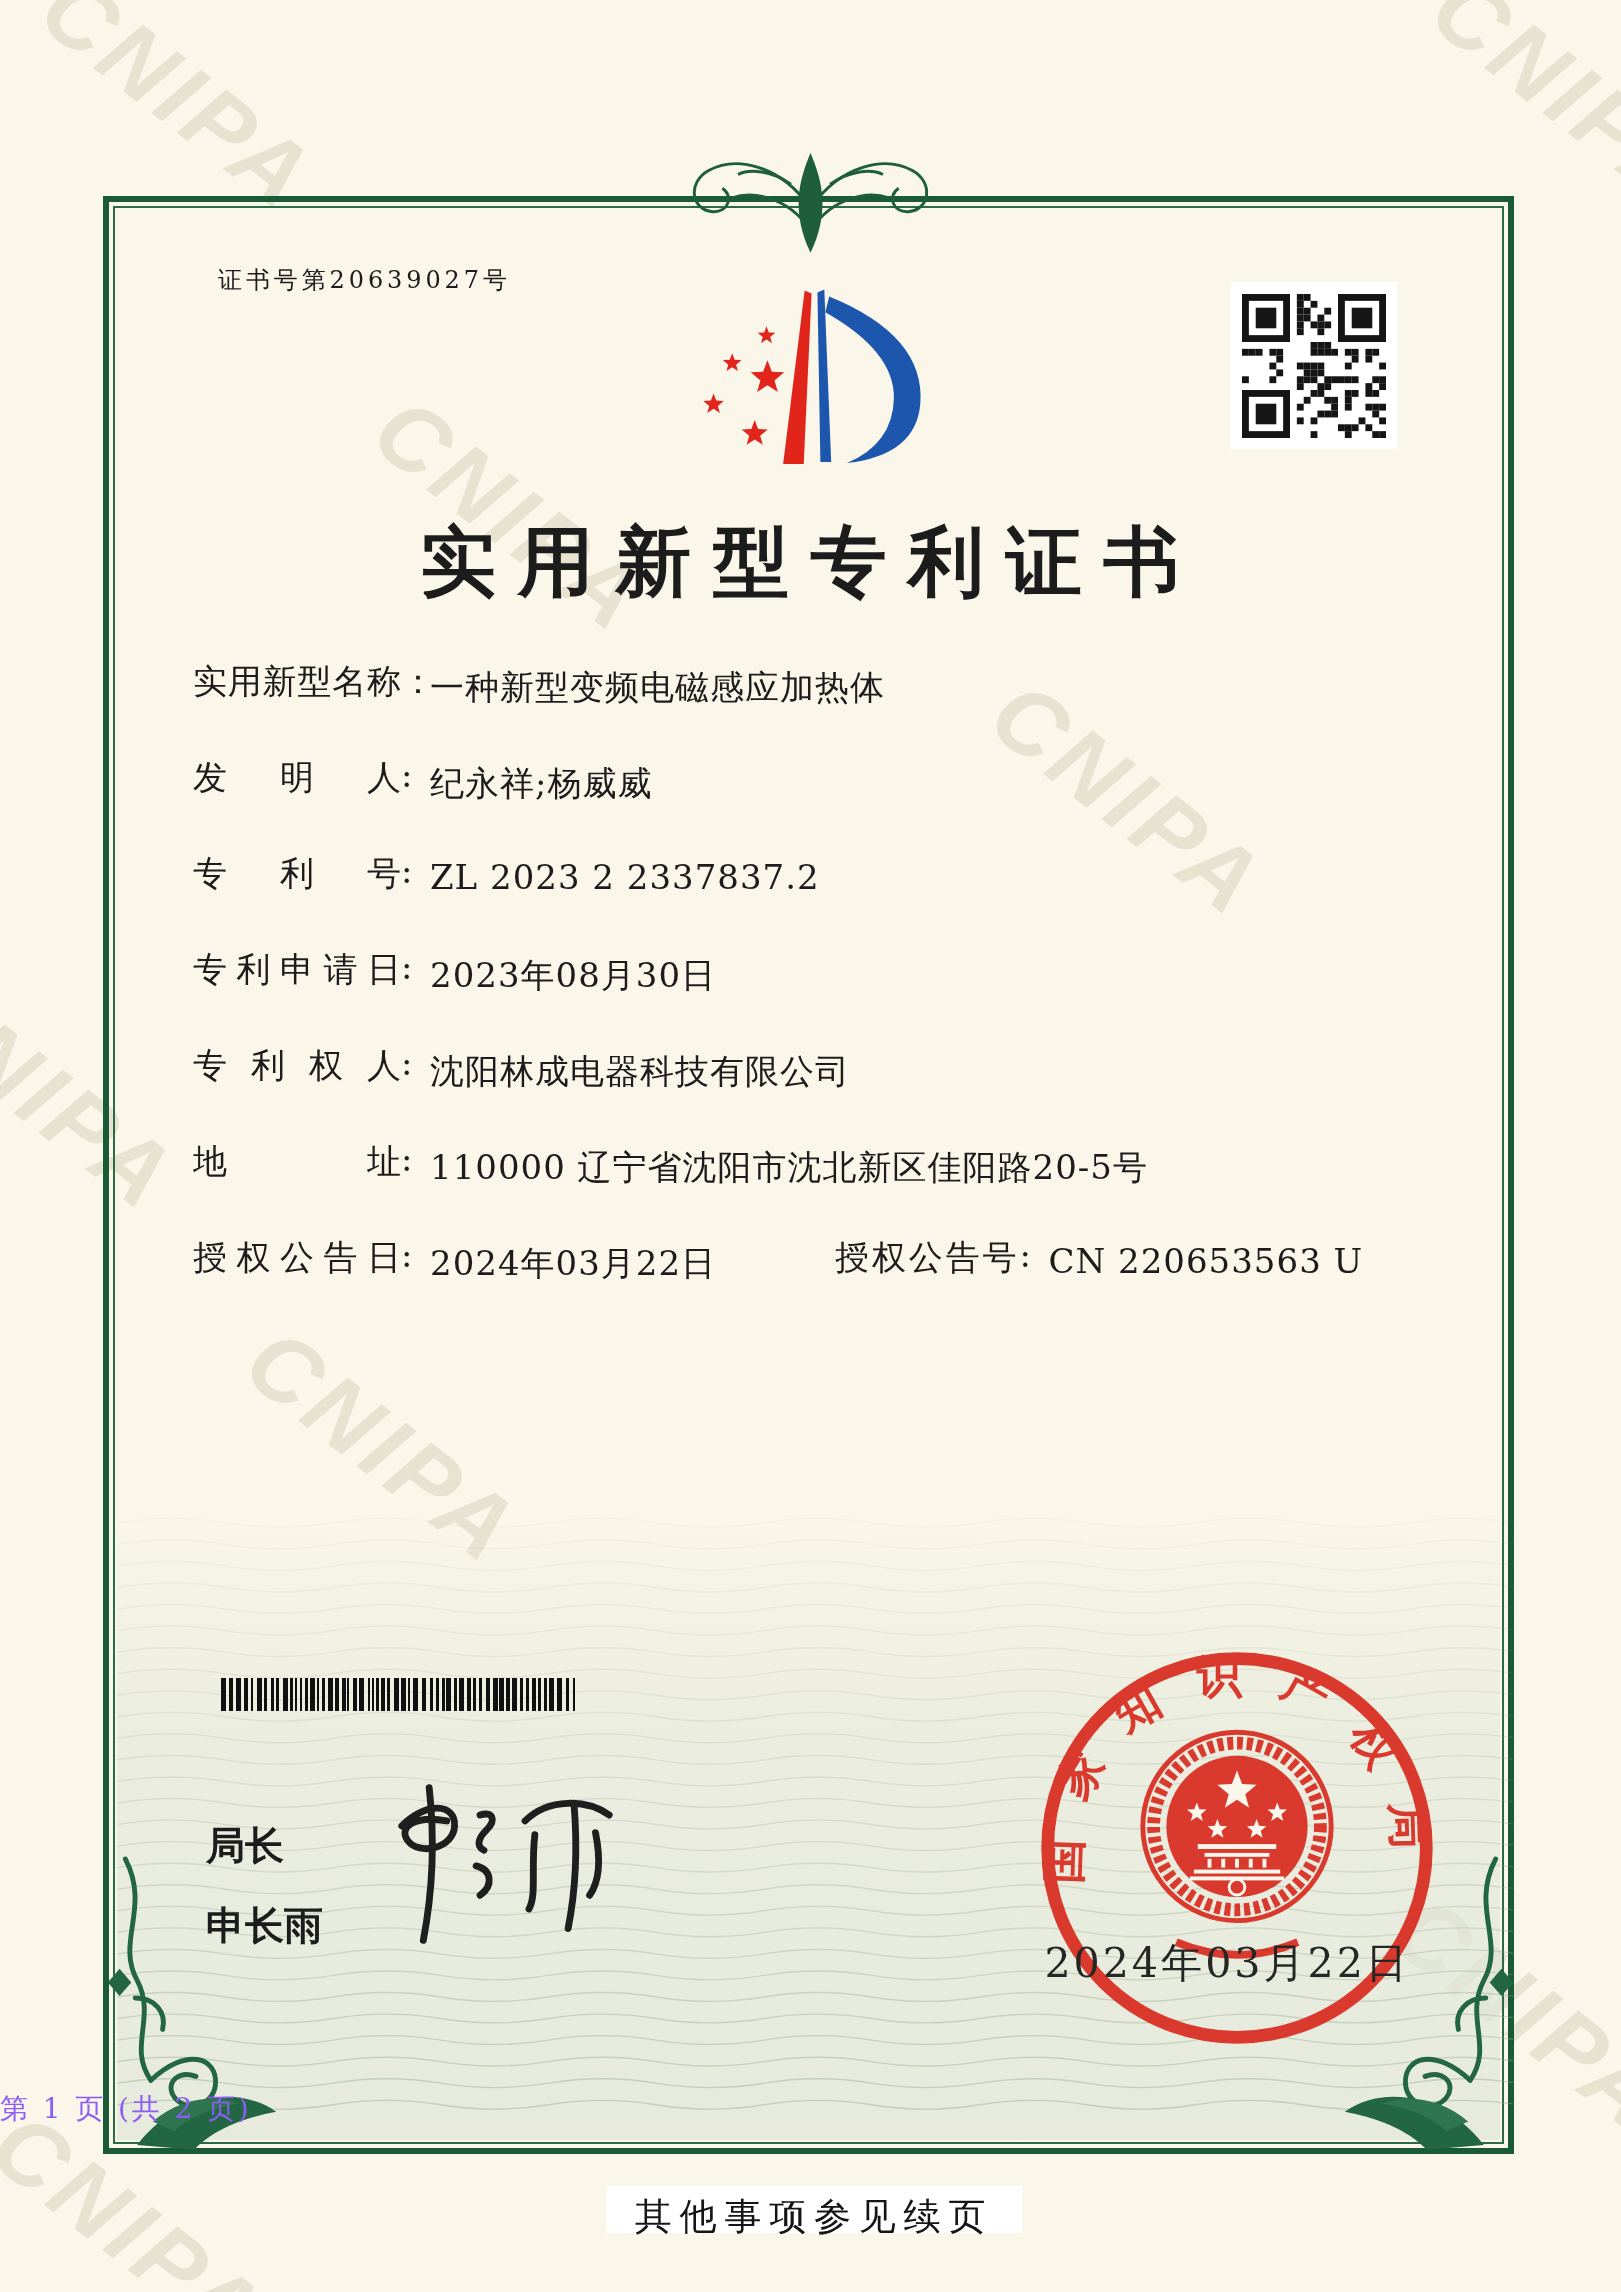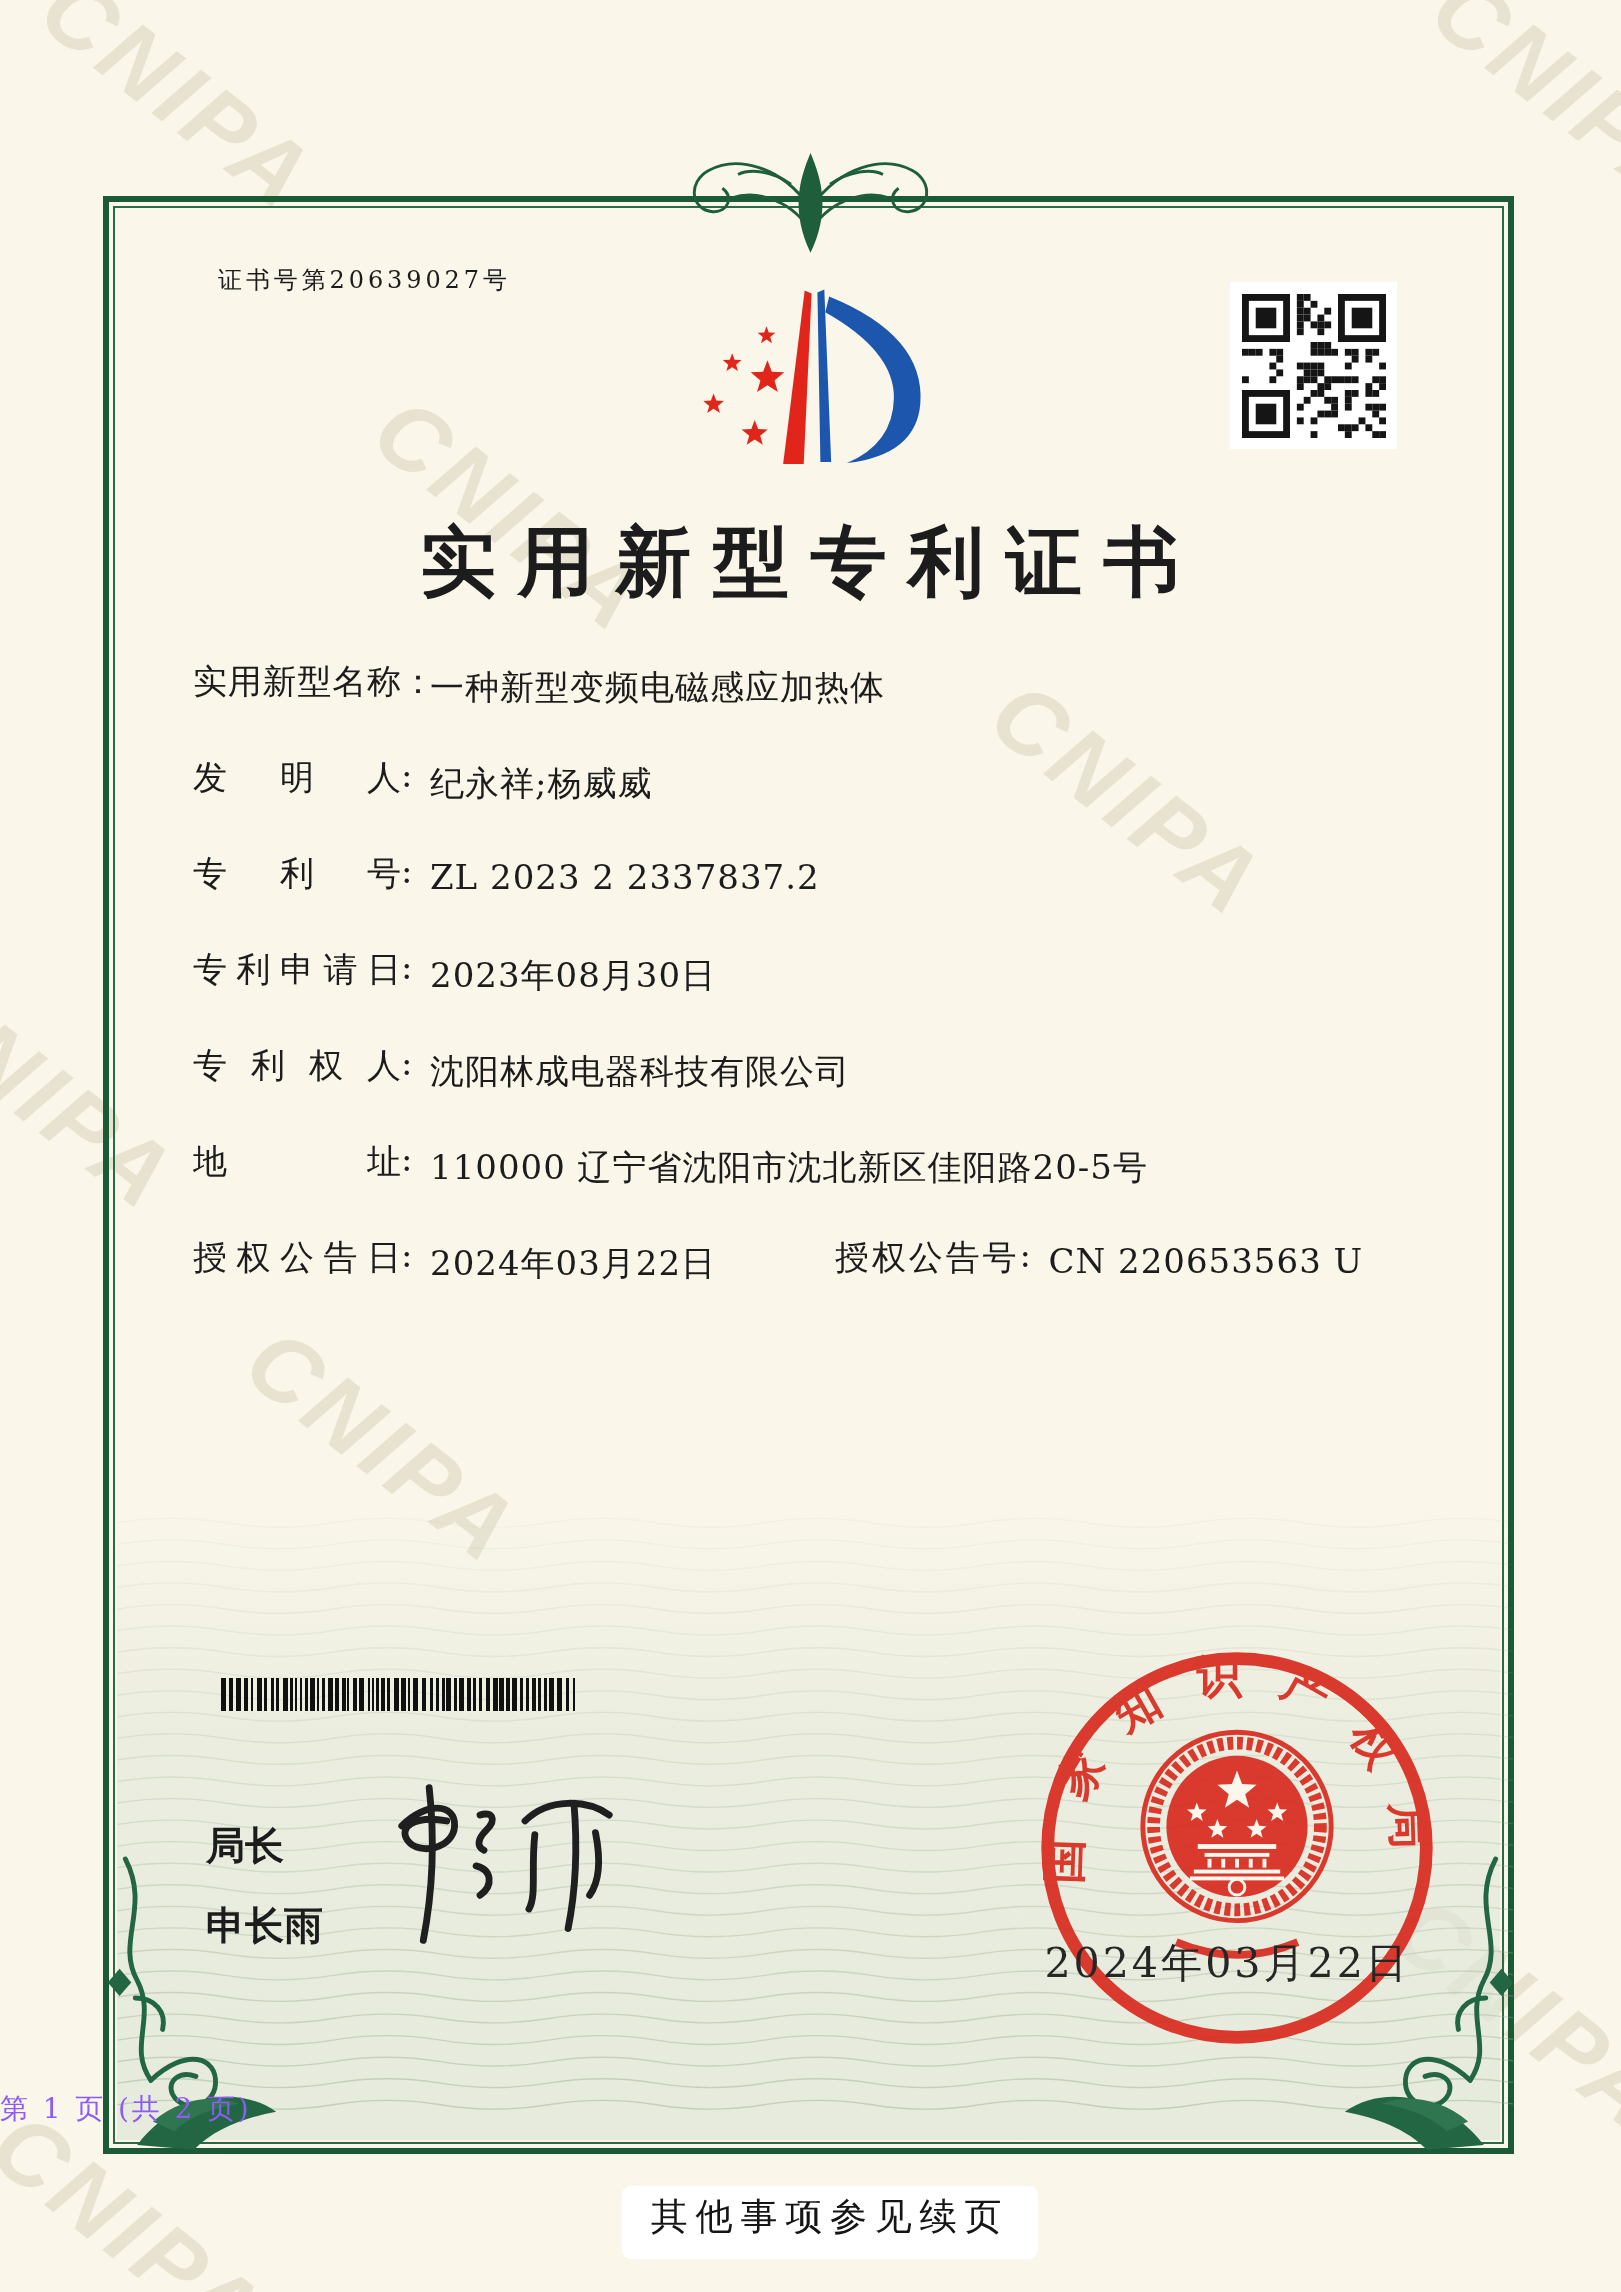--- a/index.html
+++ b/index.html
@@ -32,22 +32,22 @@
   .paras p{margin:0;text-indent:57px;}
   .barcode{position:absolute;left:221px;top:1678px;width:361px;height:33px;z-index:5;}
   .barcode i{position:absolute;top:0;bottom:0;background:#101010;}
   .officer{position:absolute;left:206px;top:1819px;z-index:5;
            font-family:"Liberation Sans","DejaVu Sans",sans-serif;font-weight:700;font-size:39px;}
   .officer .nm{margin-top:25.5px;text-align:right;}
   .sig{position:absolute;left:382px;top:1772px;z-index:6;}
   .seal{position:absolute;left:1031px;top:1642px;z-index:6;opacity:0.92;}
   .pagenum{position:absolute;left:0;right:0;top:2090px;text-align:left;font-size:28px;
            color:#8b5cf6;z-index:5;letter-spacing:2.9px;}
-  .contnote{position:absolute;left:622px;top:2186px;width:416px;height:73px;background:#ffffff;
-            z-index:5;text-align:center;line-height:61px;font-size:37px;letter-spacing:7.8px;color:#151515;border-radius:9px;}
+  .contnote{position:absolute;left:606px;top:2186px;width:416px;height:47px;background:#ffffff;
+            z-index:5;text-align:center;line-height:61px;font-size:37px;letter-spacing:7.8px;color:#151515;}
   .logo{position:absolute;left:692px;top:261px;z-index:5;}
   .qr{position:absolute;left:1230px;top:282px;width:167px;height:167px;background:#ffffff;
       z-index:5;display:flex;align-items:center;justify-content:center;}
   .crest{position:absolute;left:644px;top:137px;z-index:3;}
   .corner{position:absolute;z-index:3;}
 </style>
 </head>
 <body>
 
 <span class="wm" style="left:19.6px;top:39px">CNIPA</span>

